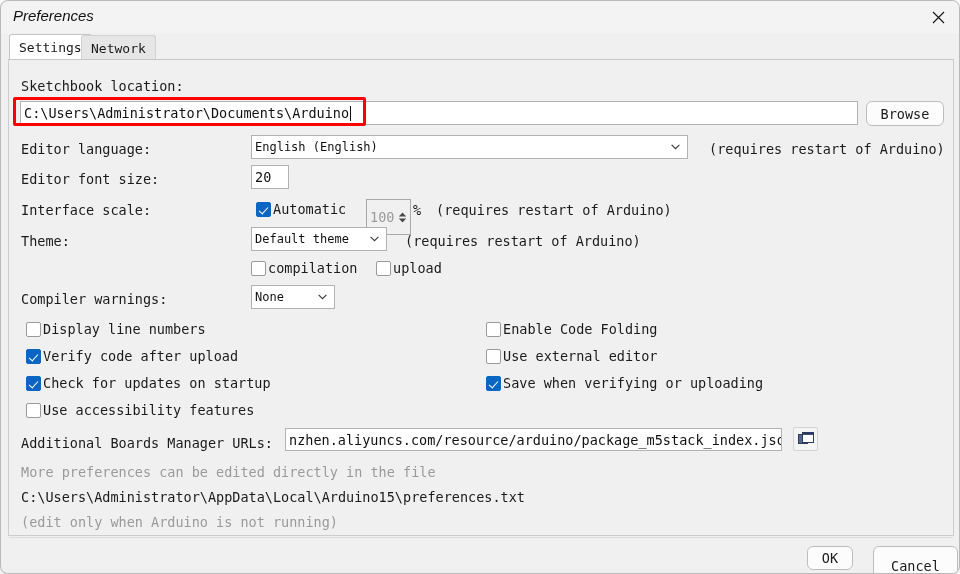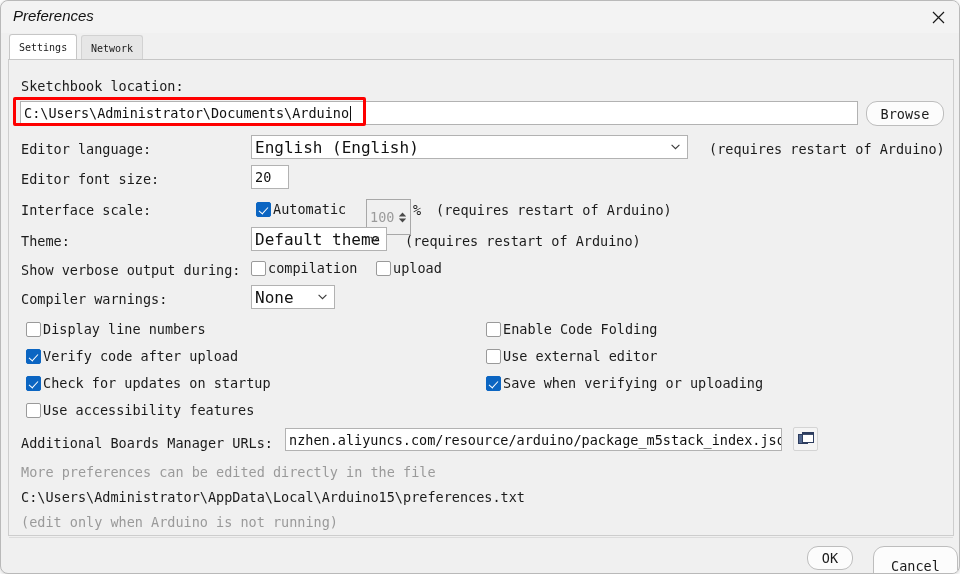--- a/index.html
+++ b/index.html
@@ -68,21 +68,21 @@
   }
   .tab {
     position: absolute;
     top: 2px;
     height: 25px;
     box-sizing: border-box;
     display: flex;
     align-items: center;
     justify-content: center;
     font-family: "DejaVu Sans Mono", monospace;
-    font-size: 10px;
+    font-size: 13px;
     color: #1a1a1a;
     padding: 8px 9px;
     border: 1px solid #cfcfcf;
     border-bottom: none;
     border-top-left-radius: 3px;
     border-top-right-radius: 3px;
   }
   .tab.active {
     left: 8px;
     background: #ffffff;
@@ -141,21 +141,21 @@
     margin-left: 1px;
   }
 
   
   .combo {
     position: absolute;
     box-sizing: border-box;
     background: #ffffff;
     border: 1px solid #b2b2b2;
     font-family: "DejaVu Sans Mono", monospace;
-    font-size: 16px;
+    font-size: 12px;
     color: #111111;
     padding: 0 3px;
     display: flex;
     align-items: center;
     white-space: nowrap;
     overflow: hidden;
   }
   .combo .chev {
     position: absolute;
     right: 7px;
@@ -190,21 +190,21 @@
     align-items: center;
   }
   .spin-arrows svg { display: block; }
 
   
   .btn {
     position: absolute;
     box-sizing: border-box;
     background: #fcfcfc;
     border: 1px solid #bdbdbd;
-    border-radius: 11px;
+    border-radius: 6px;
     font-family: "DejaVu Sans Mono", monospace;
     font-size: 13.5px;
     color: #1b1b1b;
     display: flex;
     align-items: center;
     justify-content: center;
     white-space: nowrap;
   }
 
   
@@ -341,21 +341,20 @@
     <div class="combo" style="left:242px; top:167px; width:136px; height:24px;">
       <span>Default theme</span>
       <span class="chev">
         <svg width="9" height="6" viewBox="0 0 9 6">
             <path d="M0.6,0.8 L4.5,4.7 L8.4,0.8" stroke="#3a3a3a" stroke-width="1.1" fill="none"></path>
           </svg>
       </span>
     </div>
     <div class="lbl" style="left:396px; top:173px;">(requires restart of Arduino)</div>
 
-    <div class="lbl" style="left:12px; top:202px;">Show verbose output during:</div>
     <div class="cbrow" style="left:242px; top:200px;">
       <span class="cbox"></span>
       <span class="cblabel">compilation</span>
     </div>
     <div class="cbrow" style="left:367px; top:200px;">
       <span class="cbox"></span>
       <span class="cblabel">upload</span>
     </div>
 
     <div class="lbl" style="left:12px; top:231px;">Compiler warnings:</div>

